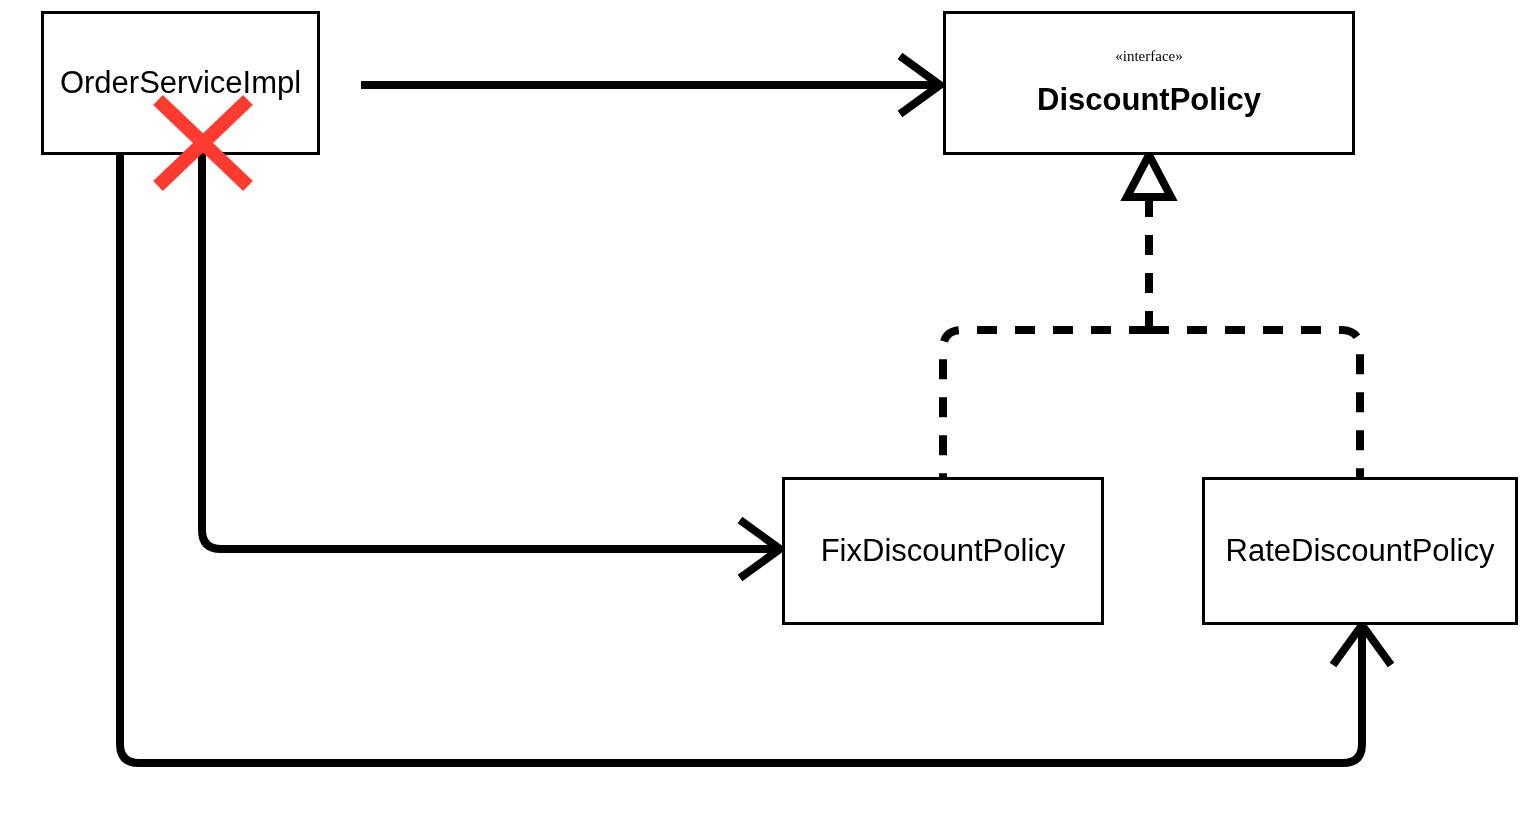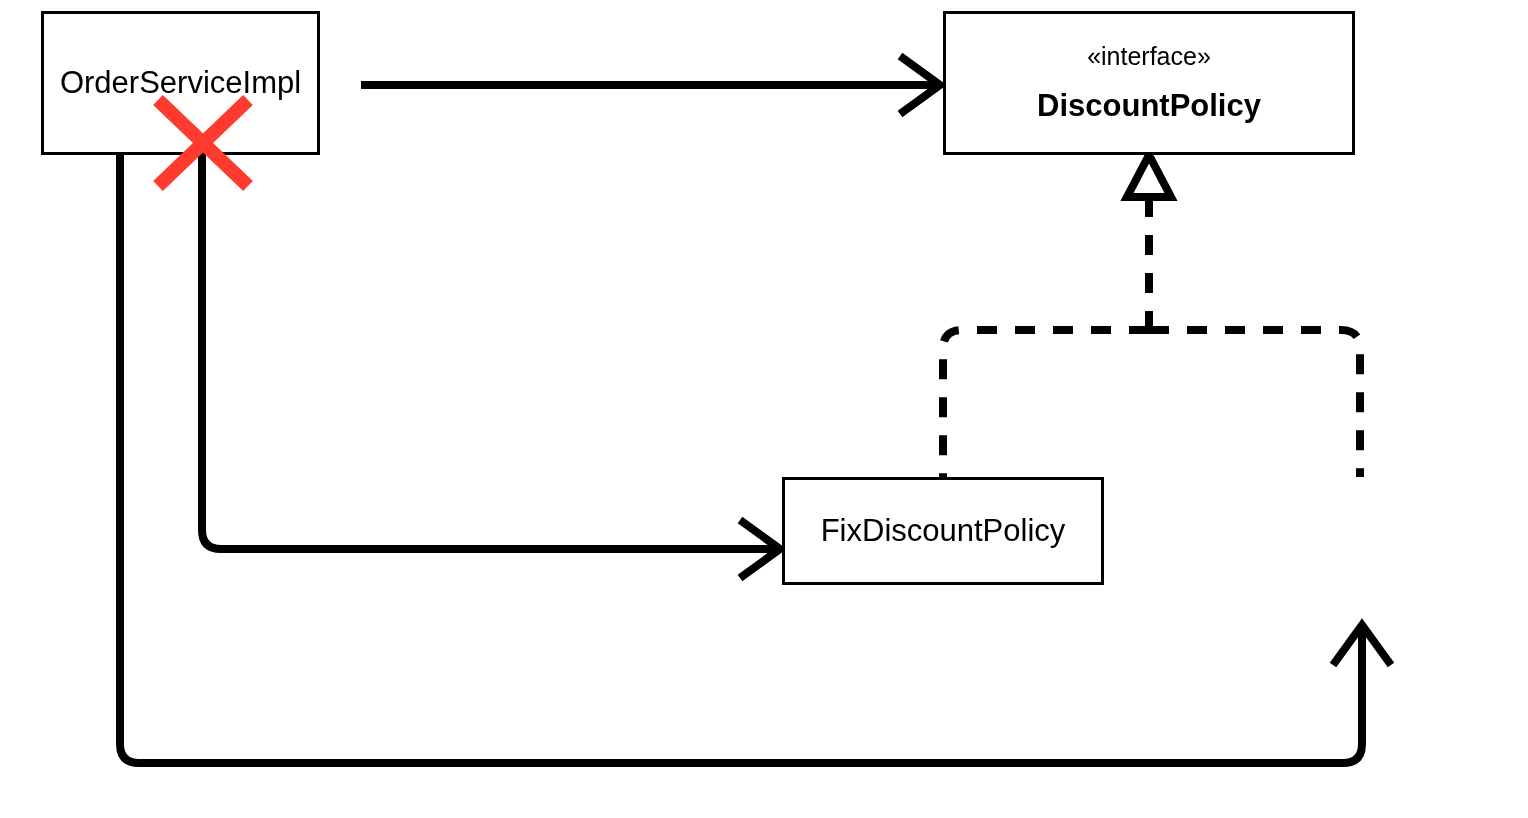--- a/index.html
+++ b/index.html
@@ -39,22 +39,22 @@
   }
   .class-name {
     font-family: "Liberation Sans", sans-serif;
     font-size: 31px;
     font-weight: normal;
     color: #000000;
     line-height: 1.1;
     white-space: nowrap;
   }
   .stereotype {
-    font-family: Liberation Sans, sans-serif;
-    font-size: 25px;
+    font-family: Liberation Serif, serif;
+    font-size: 15px;
     font-weight: normal;
     color: #000000;
     line-height: 1.15;
     white-space: nowrap;
   }
   .iface-name {
     font-family: "Liberation Sans", sans-serif;
     font-size: 31px;
     font-weight: bold;
     color: #000000;
@@ -71,21 +71,21 @@
   #box-discount-policy {
     left: 943px;
     top: 11px;
     width: 412px;
     height: 144px;
   }
   #box-fix-discount-policy {
     left: 782px;
     top: 477px;
     width: 322px;
-    height: 108px;
+    height: 148px;
   }
   #box-rate-discount-policy {
     left: 1202px;
     top: 477px;
     width: 316px;
     height: 148px;
   }
   .red-x {
     position: absolute;
     z-index: 5;
@@ -133,19 +133,22 @@
 
   <div class="uml-box" id="box-discount-policy">
     <div class="stereotype">«interface»</div>
     <div class="iface-name">DiscountPolicy</div>
   </div>
 
   <div class="uml-box" id="box-fix-discount-policy">
     <div class="class-name">FixDiscountPolicy</div>
   </div>
 
+  <div class="uml-box" id="box-rate-discount-policy">
+    <div class="class-name">RateDiscountPolicy</div>
+  </div>
 
   <svg class="red-x" style="left:146px; top:88px;" width="114" height="110" viewBox="0 0 114 110">
     <line x1="12" y1="12" x2="102" y2="98" stroke="#ff3b30" stroke-width="14" stroke-linecap="butt"></line>
     <line x1="102" y1="12" x2="12" y2="98" stroke="#ff3b30" stroke-width="14" stroke-linecap="butt"></line>
   </svg>
 
 </div>
 
 </body></html>

